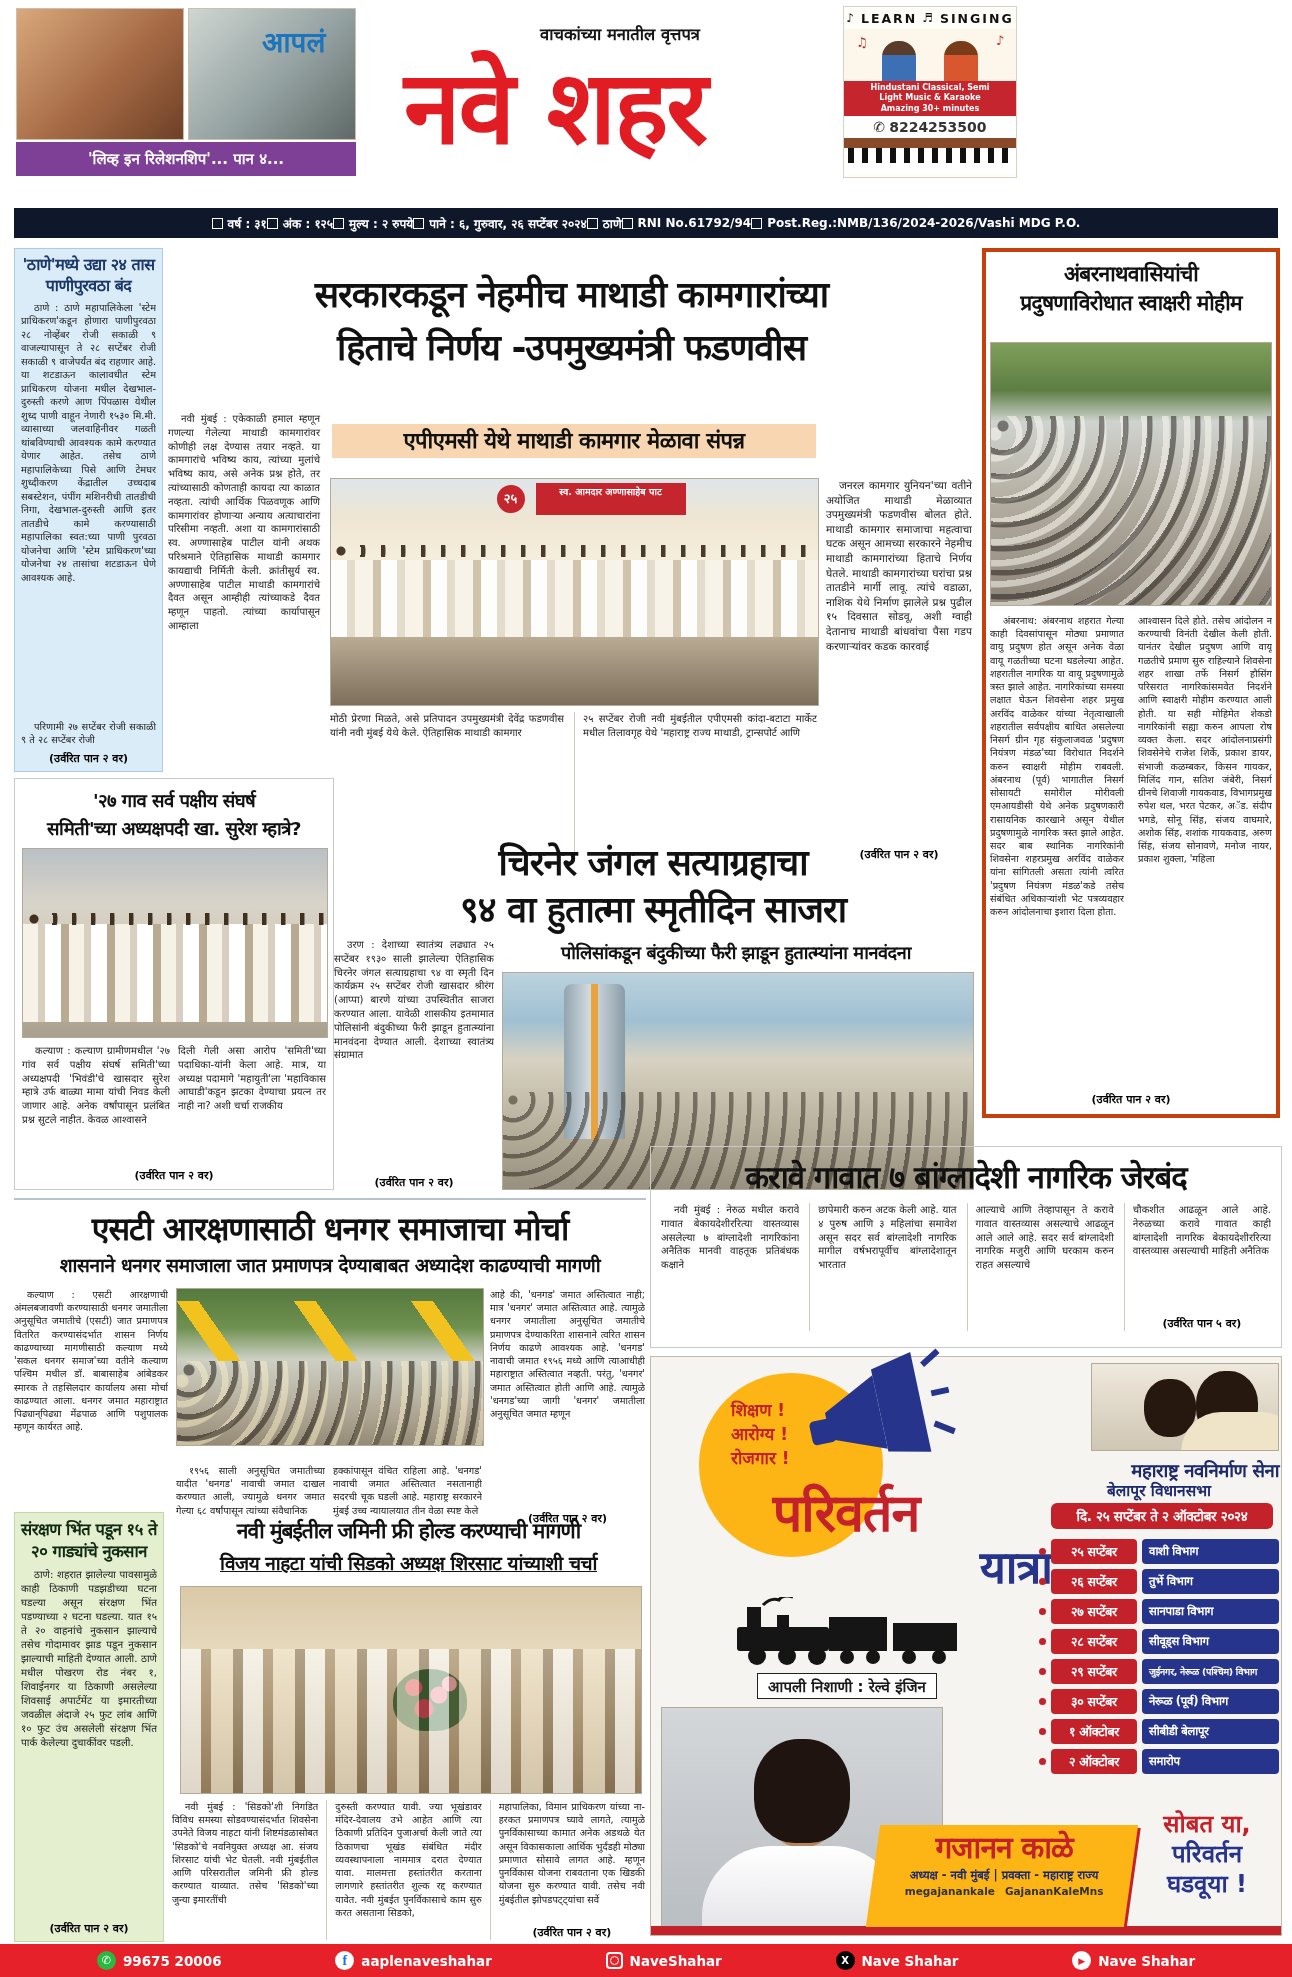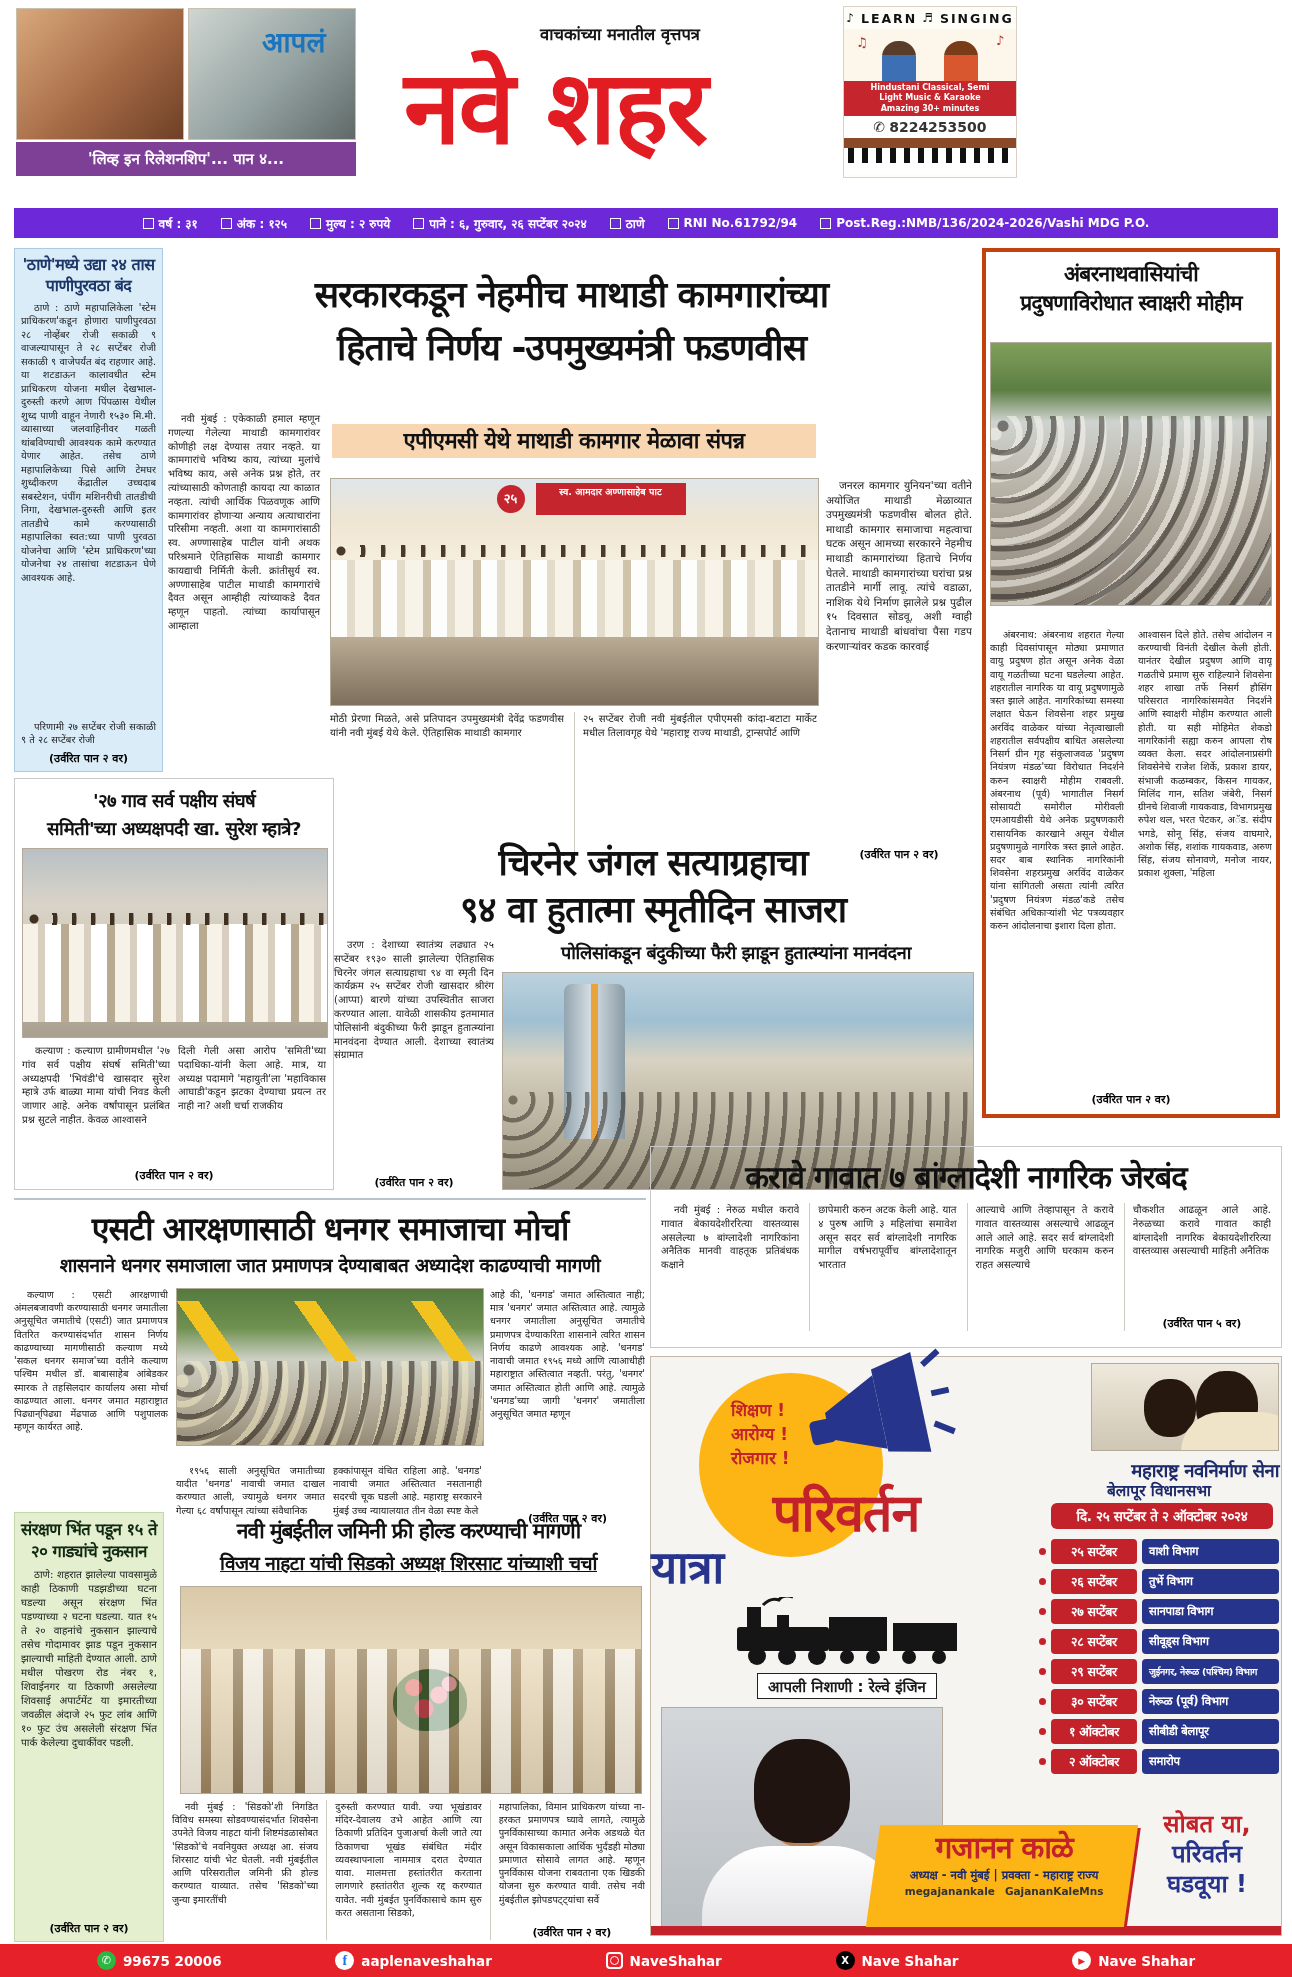--- a/index.html
+++ b/index.html
@@ -28,22 +28,22 @@
   .sing-kids::after{right:38px;background:linear-gradient(180deg,#7a3c18 0 30%,#d8572f 30%);}
   .kn{position:absolute;font-size:13px;color:#b5382a;}
   .kn1{left:12px;top:6px;} .kn2{right:12px;top:4px;}
   .sing-red{background:#c5252c;color:#fff;font-size:8px;font-weight:700;text-align:center;line-height:1.3;padding:2px 0;}
   .sing-phone{display:flex;align-items:center;justify-content:center;gap:4px;font-weight:700;
         font-size:14px;color:#333;height:22px;background:#fff;}
   .sing-keys{position:relative;height:36px;background:linear-gradient(180deg,#8a4a2a 0 28%,#fff 28%);}
   .sing-keys::before{content:"";position:absolute;left:4px;right:0;top:28%;height:42%;
         background:repeating-linear-gradient(90deg,#111 0 6px,transparent 6px 14px);}
   
-  .infobar{left:14px;top:208px;width:1264px;height:30px;background:#6d28d9;display:flex;
-        align-items:center;justify-content:center;gap:23px;text-align:center;}
+  .infobar{left:14px;top:208px;width:1264px;height:30px;background:#0f172a;display:flex;
+        align-items:center;justify-content:center;gap:0;text-align:center;}
   .ib-item{display:flex;align-items:center;gap:5px;color:#fff;font-weight:700;font-size:12px;white-space:nowrap;}
   .ib-sq{width:9px;height:9px;border:1.5px solid #fff;background:transparent;display:inline-block;}
   
   .hl{font-weight:700;color:#111;text-align:center;}
   .col{font-size:10px;line-height:1.38;text-align:justify;color:#1b1b1b;}
   .ind{text-indent:13px;}
   .more{font-weight:700;text-align:center;font-size:11px;color:#000;padding-top:3px;}
   .pincol{display:flex;flex-direction:column;}
   .pincol .grow{flex:1;overflow:hidden;}
   .vr{border-left:1px solid #cfcac0;padding-left:8px;}
@@ -102,21 +102,21 @@
   .mat-banner{position:absolute;left:42%;top:4px;width:150px;height:32px;background:#c5252c;color:#fff;
         font-size:9.5px;font-weight:700;text-align:center;line-height:1.5;padding-top:2px;box-sizing:border-box;}
   .mat-badge{position:absolute;left:34%;top:6px;width:28px;height:28px;border-radius:50%;background:#c5252c;
         color:#fff;font-weight:700;font-size:13px;text-align:center;line-height:28px;}
   .mat-col5{left:826px;top:478px;width:146px;height:384px;}
   .mat-bcols{left:330px;top:712px;width:487px;height:150px;display:flex;gap:10px;}
   .mat-bcols>div{flex:1;overflow:hidden;}
   .amb-box{left:982px;top:248px;width:298px;height:870px;border:4px solid #c2410c;padding:8px;box-sizing:border-box;}
   .amb-h{font-size:21px;line-height:1.4;letter-spacing:-.7px;}
   .amb-photo{left:990px;top:342px;width:280px;height:262px;}
-  .amb-cols{left:990px;top:628px;width:282px;height:470px;display:flex;gap:14px;overflow:hidden;}
+  .amb-cols{left:990px;top:614px;width:282px;height:470px;display:flex;gap:14px;overflow:hidden;}
   .amb-cols>div{flex:1;overflow:hidden;font-size:9.6px;}
   .amb-more{left:990px;top:1088px;width:282px;}
   .gaon-box{left:14px;top:778px;width:320px;height:412px;border:1px solid #c9c9c9;padding:8px;box-sizing:border-box;}
   .gaon-h{font-size:18.5px;line-height:1.5;letter-spacing:-.6px;}
   .gaon-photo{left:22px;top:848px;width:304px;height:188px;}
   .gaon-cols{left:22px;top:1044px;width:304px;height:118px;display:flex;gap:8px;}
   .gaon-cols>div{flex:1;overflow:hidden;}
   .gaon-more{left:22px;top:1164px;width:304px;}
   .chi-h{left:334px;top:840px;width:638px;font-size:36px;line-height:1.3;letter-spacing:-1px;}
   .chi-sub{left:500px;top:938px;width:472px;font-size:18px;line-height:30px;letter-spacing:-.4px;}
@@ -141,21 +141,21 @@
   .fre-photo{left:180px;top:1586px;width:460px;height:206px;}
   .fre-cols{left:172px;top:1800px;width:473px;height:140px;display:flex;gap:8px;}
   .fre-cols>div{flex:1;overflow:hidden;}
   
   .mns{left:650px;top:1356px;width:632px;height:580px;border:1px solid #c4b8a8;background:#f6f4f0;box-sizing:border-box;}
   .mns .rel{position:absolute;}
   .mns-circle{left:48px;top:16px;width:184px;height:184px;border-radius:50%;background:#fdb515;}
   .mns-slogan{left:80px;top:42px;font-size:17px;font-weight:700;color:#c3222b;line-height:1.4;}
   .mns-mega{left:152px;top:0px;width:150px;height:120px;transform:rotate(-12deg);}
   .mns-t1{left:0;top:118px;width:390px;text-align:center;font-size:52px;font-weight:700;color:#c3222b;letter-spacing:-1px;}
-  .mns-t2{left:0;top:178px;width:390px;text-align:left;font-size:45px;font-weight:700;color:#27348b;letter-spacing:-1px;}
+  .mns-t2{left:11px;top:178px;width:390px;text-align:right;font-size:45px;font-weight:700;color:#27348b;letter-spacing:-1px;}
   .mns-train{left:62px;top:240px;width:268px;height:70px;}
   .mns-cap{left:40px;top:316px;width:312px;text-align:center;}
   .mns-cap span{display:inline-block;border:1.5px solid #222;background:#fff;font-size:15px;font-weight:700;padding:2px 10px;}
   .kale-photo{left:10px;top:350px;width:280px;height:220px;}
   .raj-photo{left:440px;top:6px;width:186px;height:86px;}
   .mns-org{left:388px;top:100px;width:240px;text-align:right;font-size:18.5px;font-weight:700;color:#1c2a6b;letter-spacing:-.5px;}
   .mns-region{left:388px;top:122px;width:240px;text-align:center;font-size:15.5px;font-weight:700;color:#1c2a6b;}
   .mns-pill{left:400px;top:146px;width:222px;height:26px;background:#c3222b;color:#fff;border-radius:6px;
         font-size:13.5px;font-weight:700;text-align:center;line-height:26px;letter-spacing:-.3px;}
   .mns-sched{left:388px;top:182px;width:240px;}

